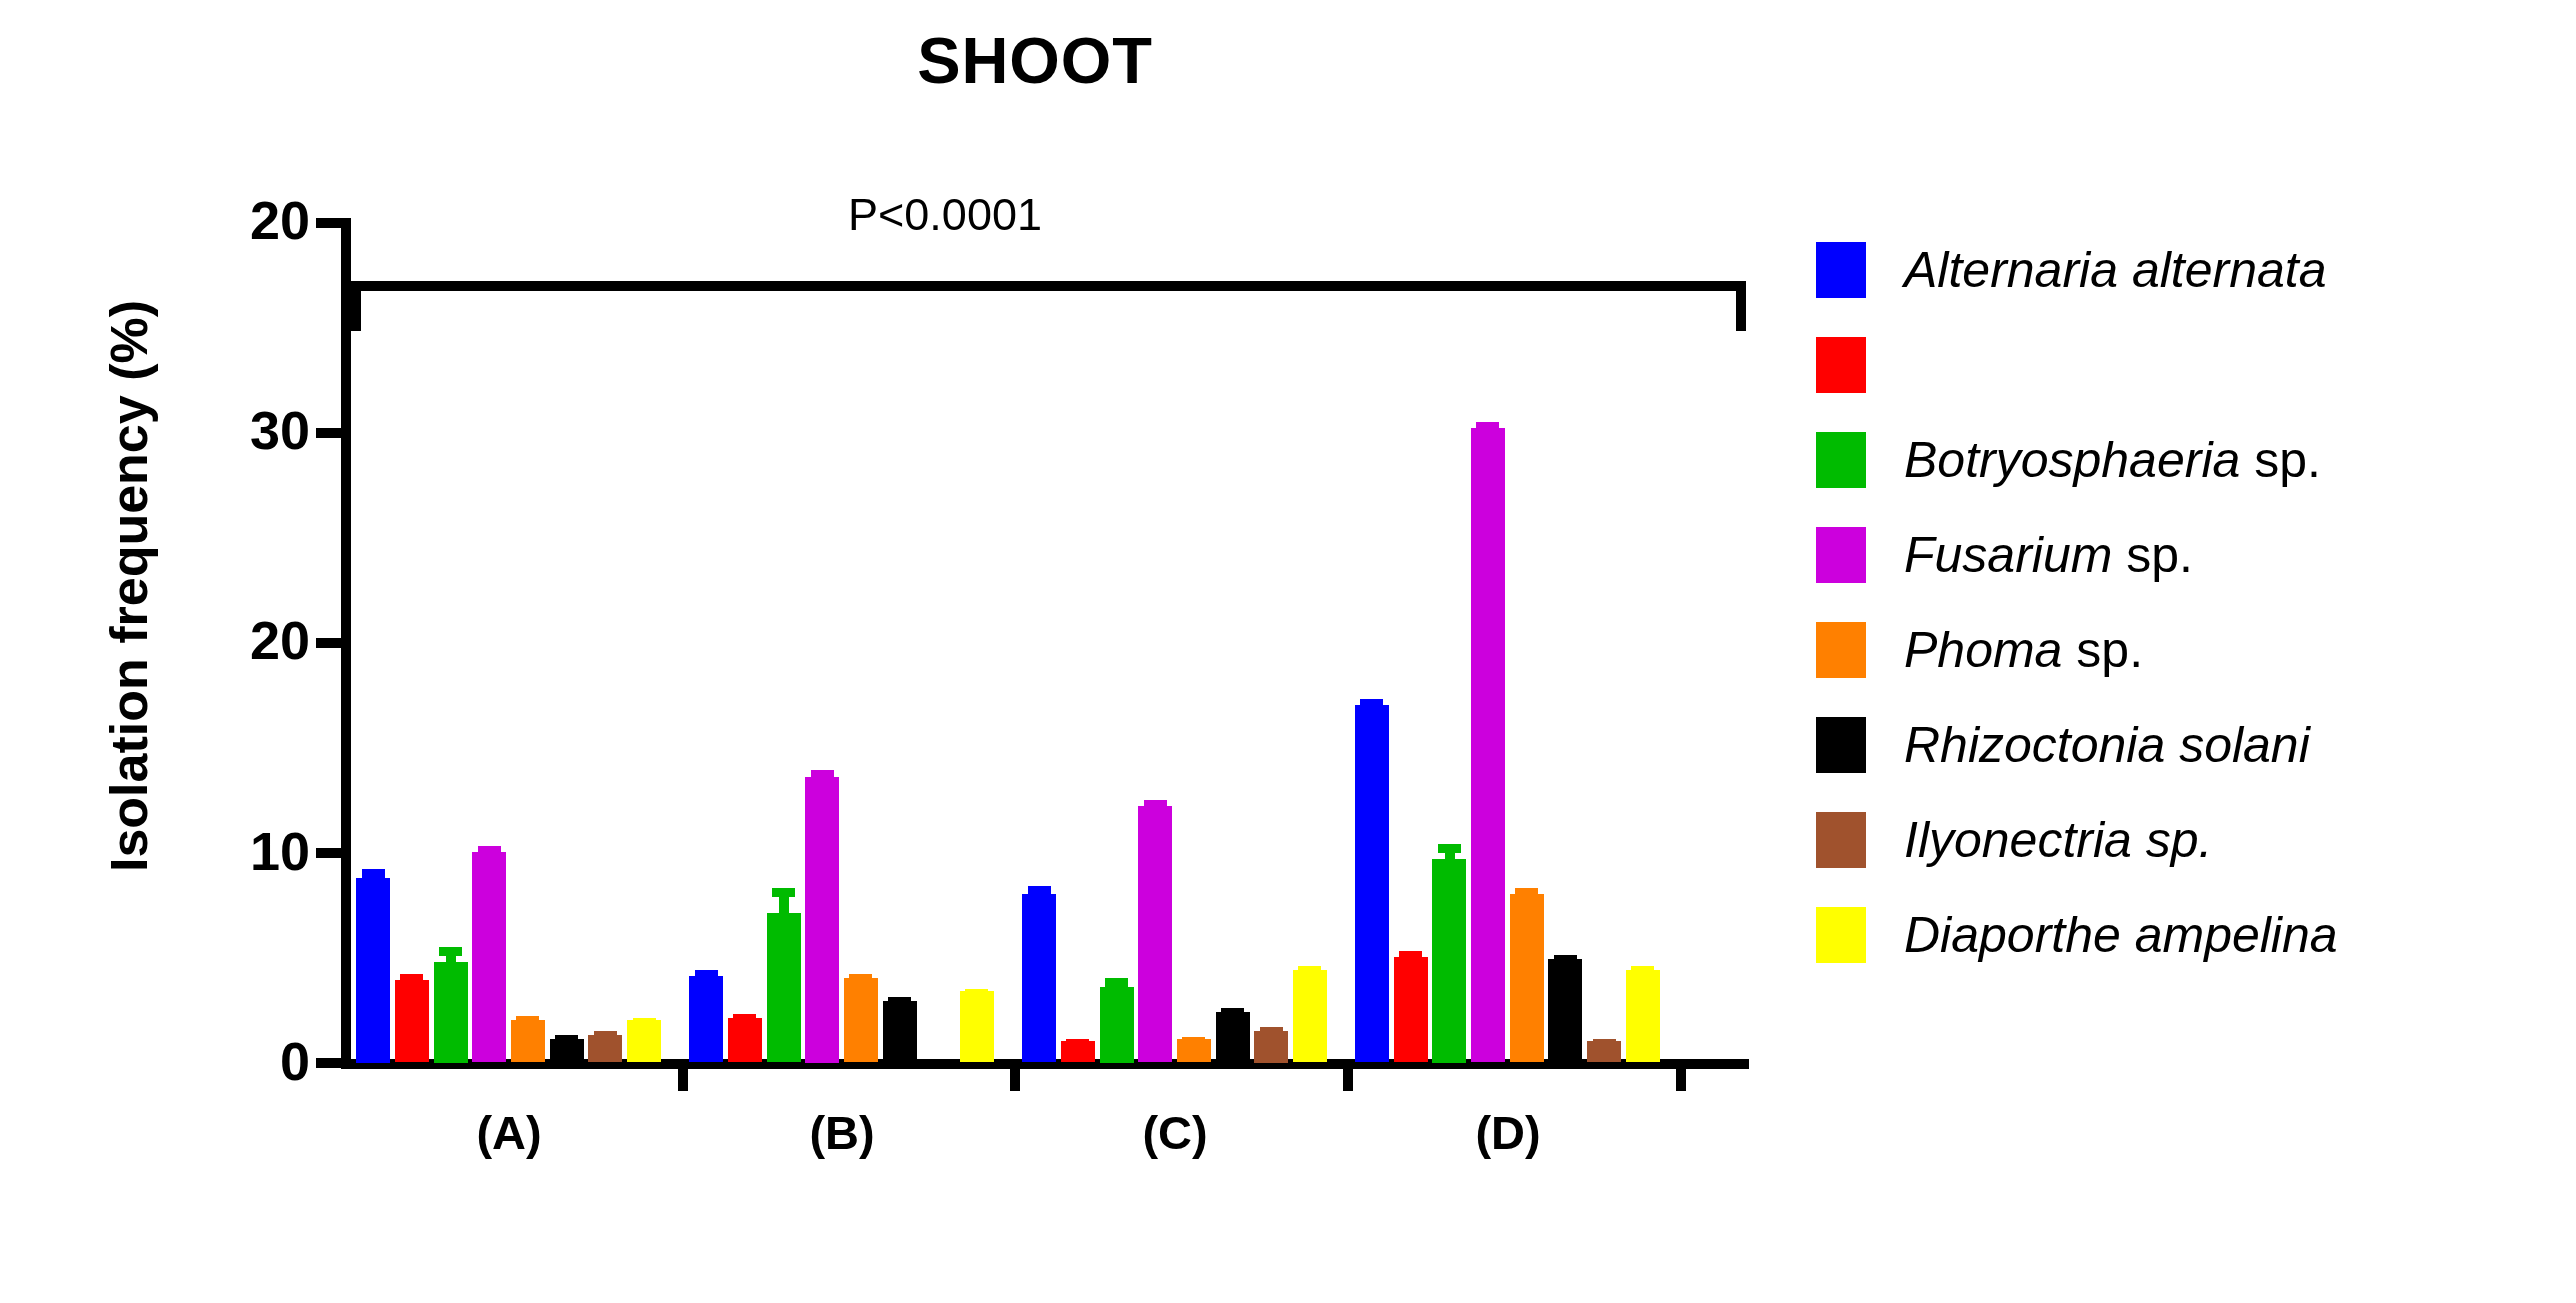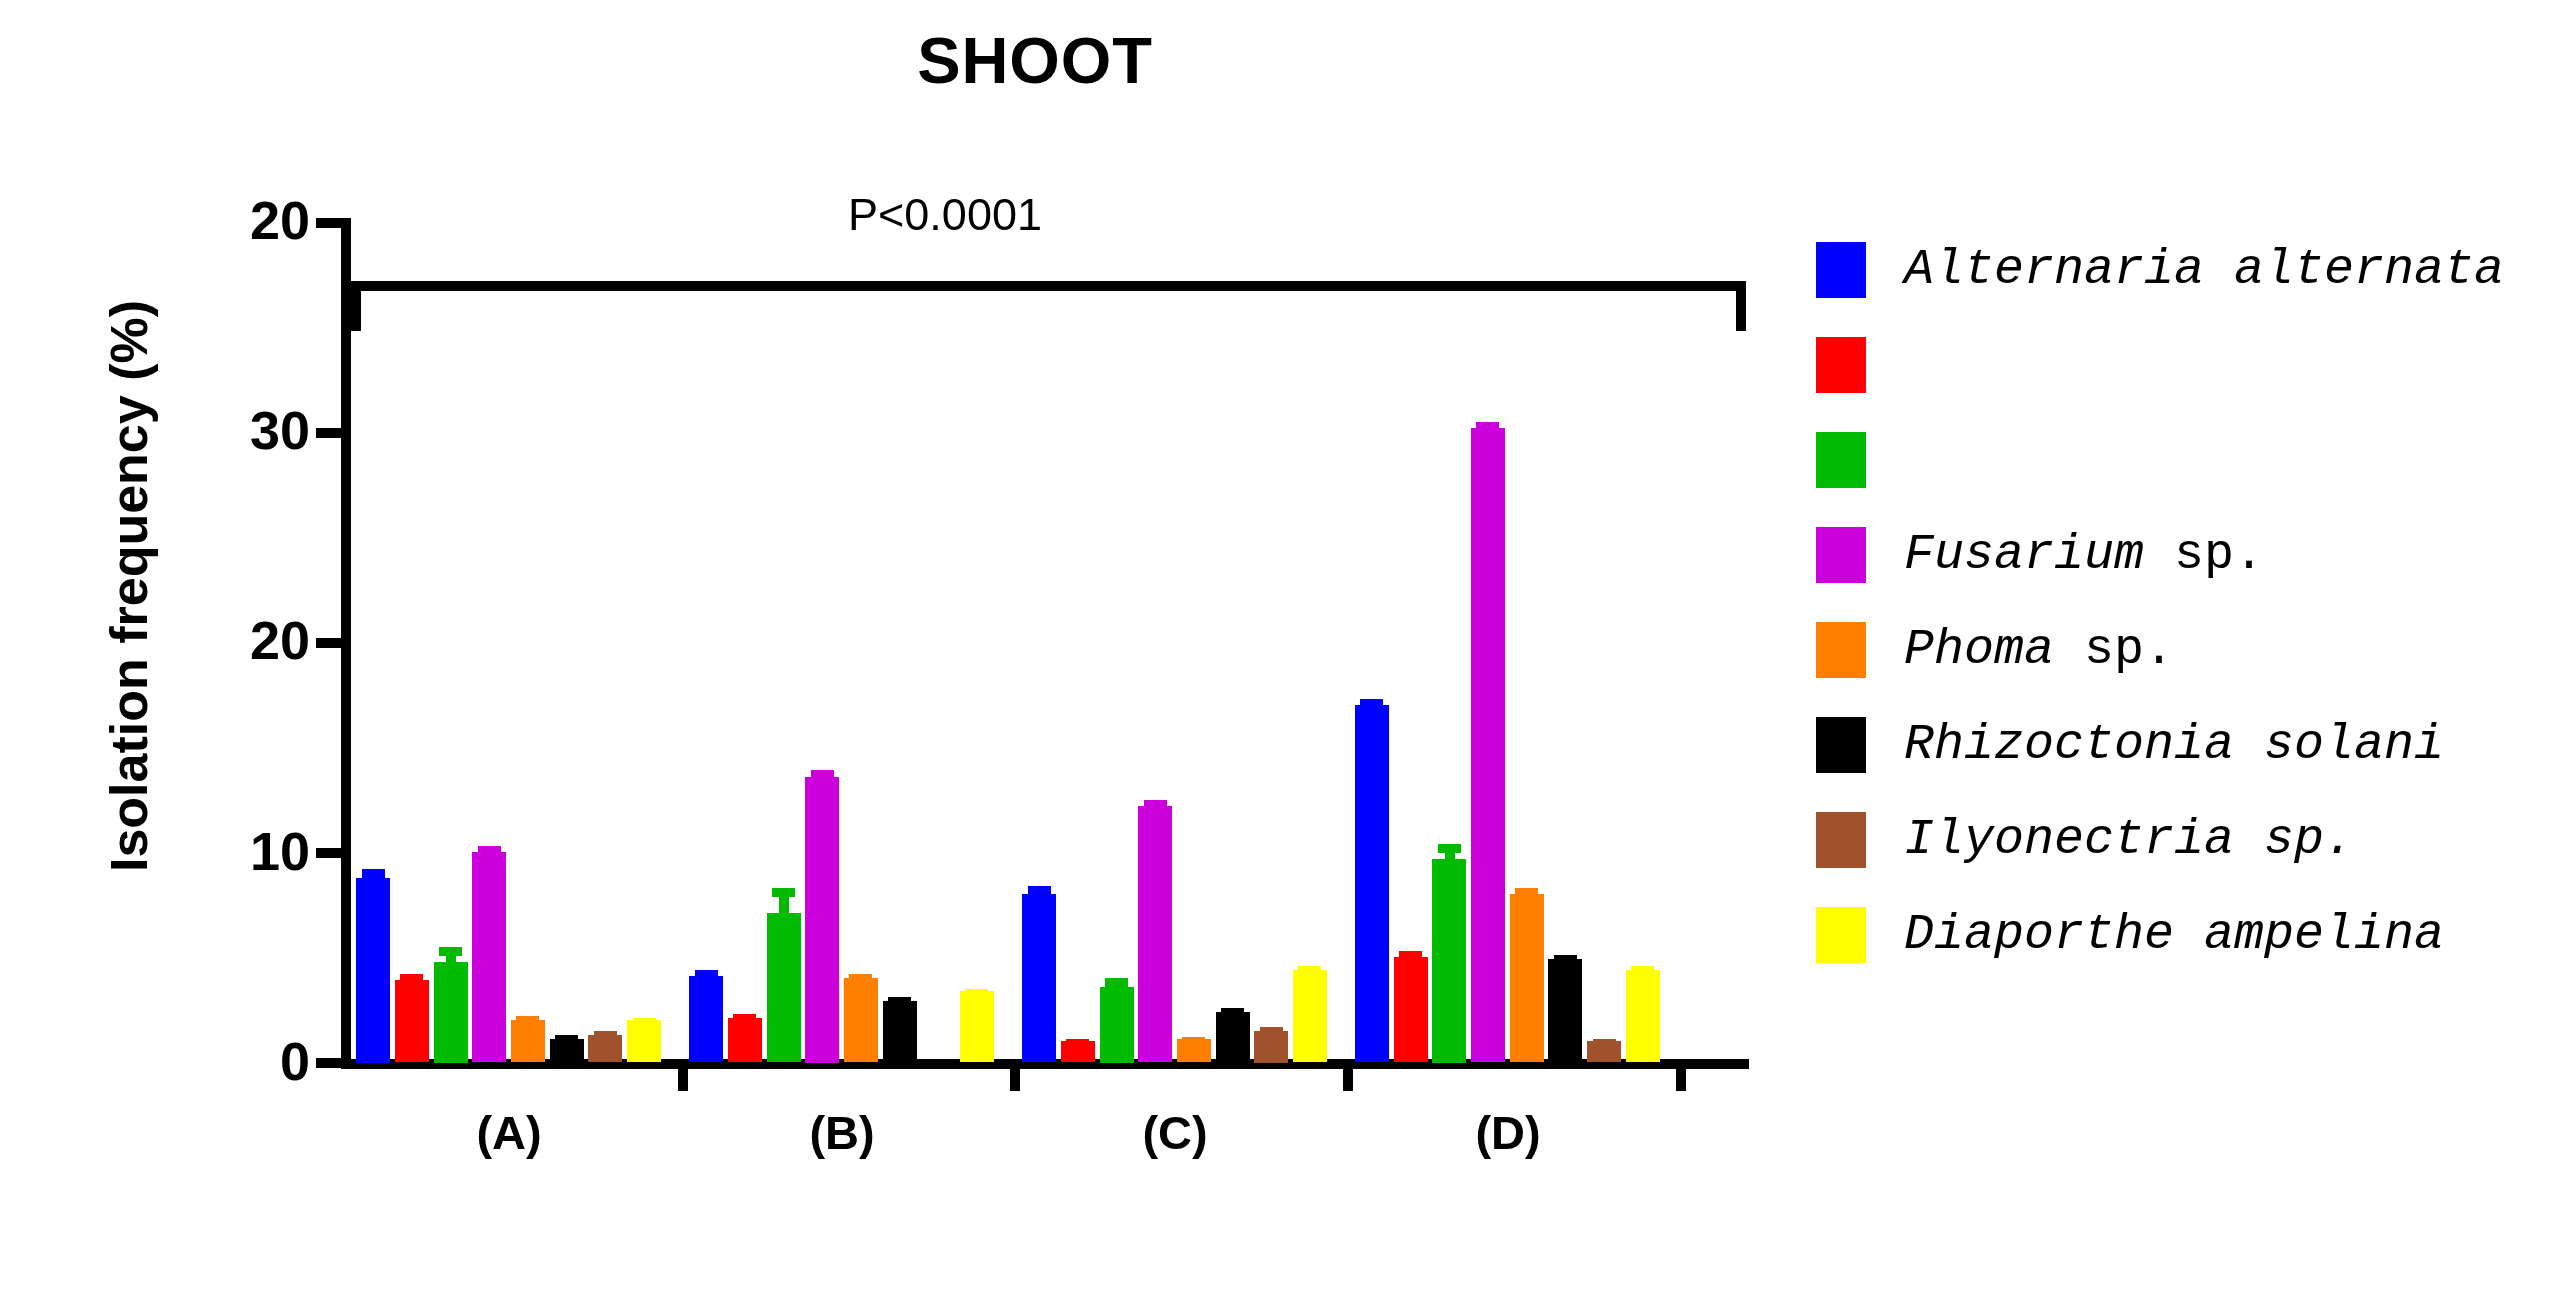--- a/index.html
+++ b/index.html
@@ -192,21 +192,21 @@
   .legend-swatch {
     width: 50px;
     height: 56px;
     flex: 0 0 auto;
     margin-right: 38px;
   }
   .legend-label {
     font-size: 50px;
     color: #000000;
     white-space: nowrap;
-    font-family: Liberation Mono, monospace;
+    font-family: Liberation Sans, sans-serif;
   }
   .legend-label .it { font-style: italic; }
   .legend-label .rom { font-style: normal; }
 </style>
 </head>
 <body>
 
 <div id="figure">
 
   <div id="chart-title">SHOOT</div>
@@ -347,20 +347,21 @@
   <div id="legend">
       <div class="legend-row">
         <div class="legend-swatch" style="background: rgb(0, 0, 255);"></div>
         <div class="legend-label"><span class="it">Alternaria alternata</span></div>
       </div>
       <div class="legend-row">
         <div class="legend-swatch" style="background: rgb(255, 0, 0);"></div>
       </div>
       <div class="legend-row">
         <div class="legend-swatch" style="background: rgb(0, 187, 0);"></div>
+        <div class="legend-label"><span class="it">Botryosphaeria</span><span class="rom"> sp.</span></div>
       </div>
       <div class="legend-row">
         <div class="legend-swatch" style="background: rgb(204, 0, 221);"></div>
         <div class="legend-label"><span class="it">Fusarium</span><span class="rom"> sp.</span></div>
       </div>
       <div class="legend-row">
         <div class="legend-swatch" style="background: rgb(255, 128, 0);"></div>
         <div class="legend-label"><span class="it">Phoma</span><span class="rom"> sp.</span></div>
       </div>
       <div class="legend-row">

